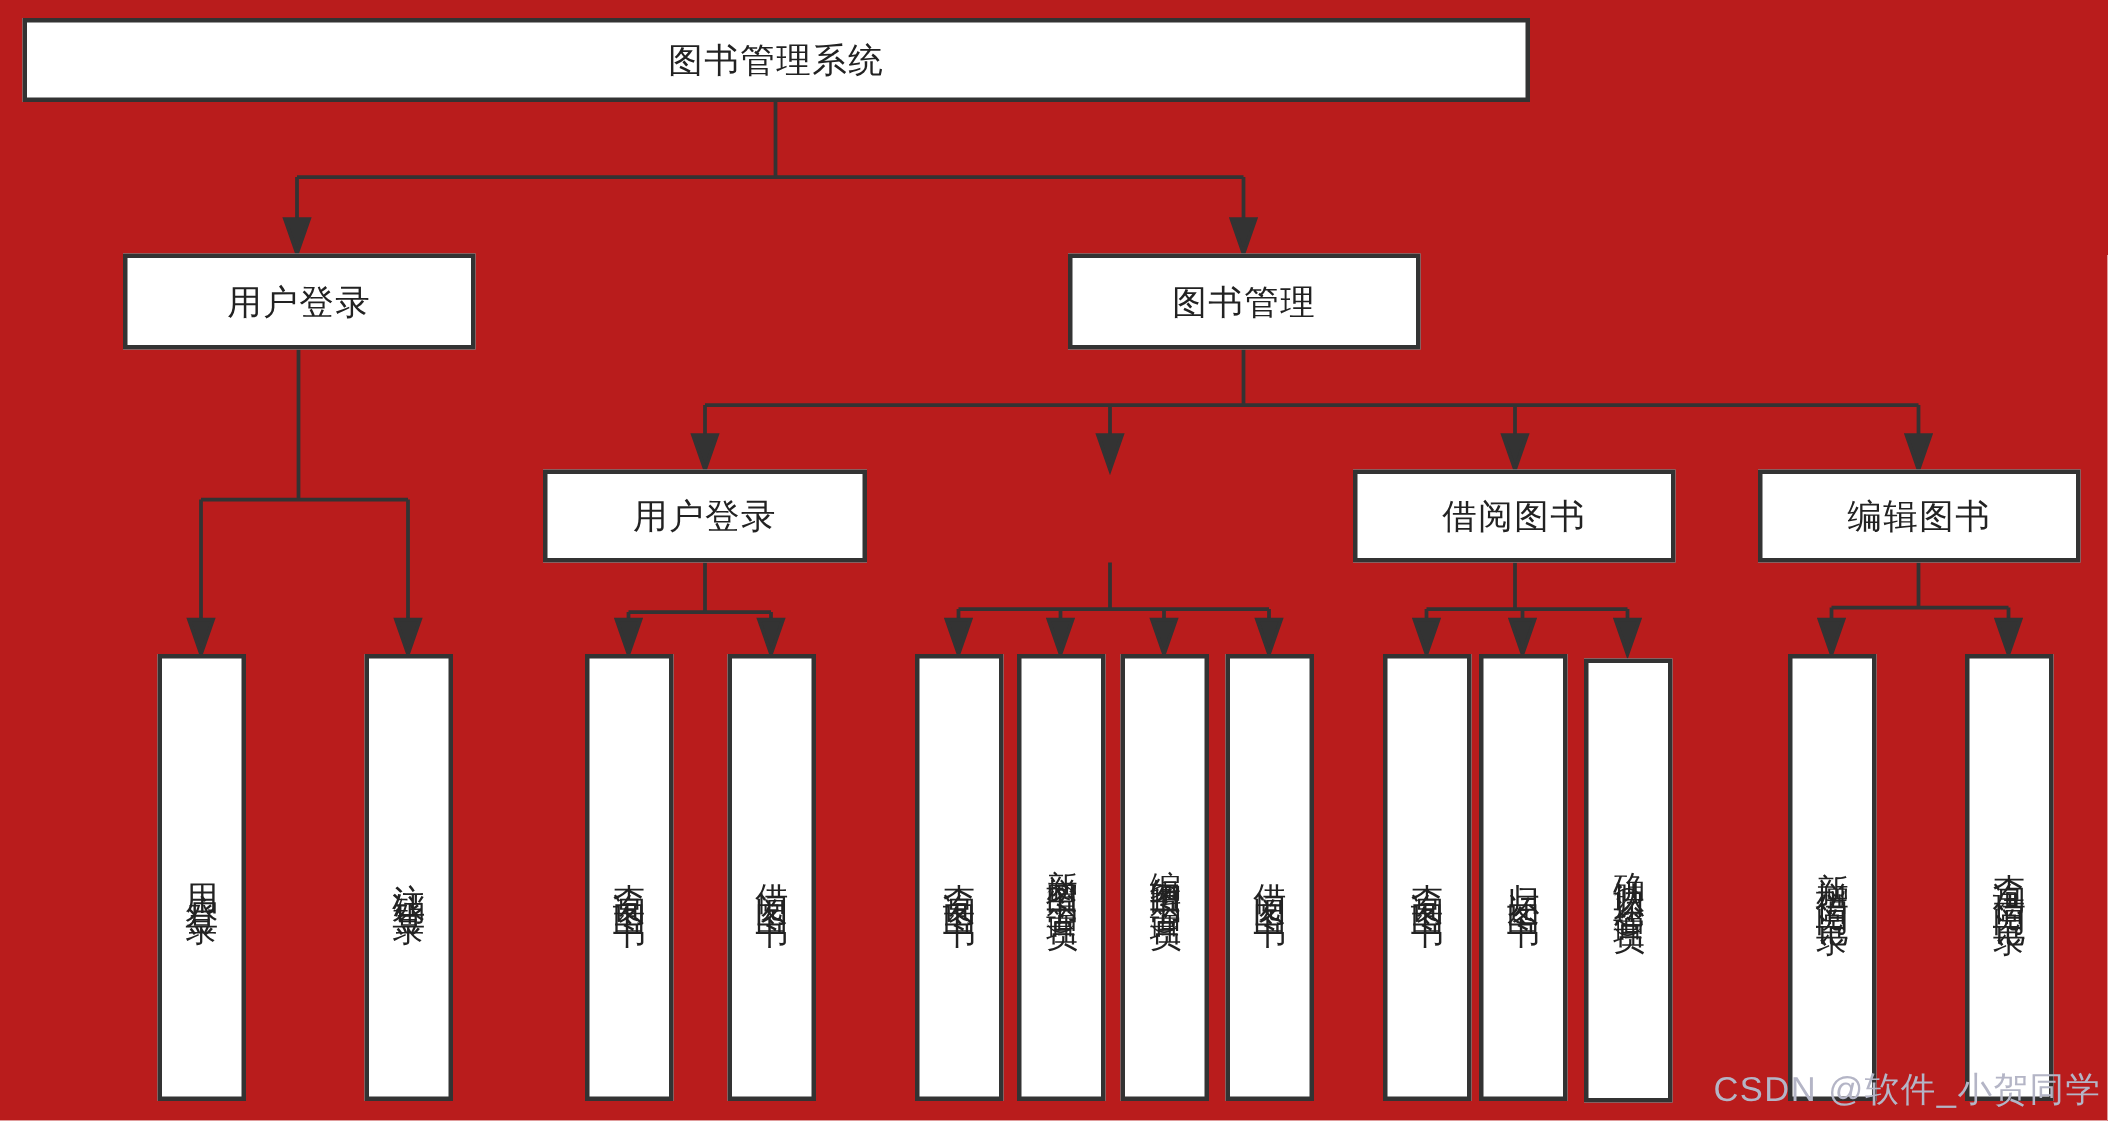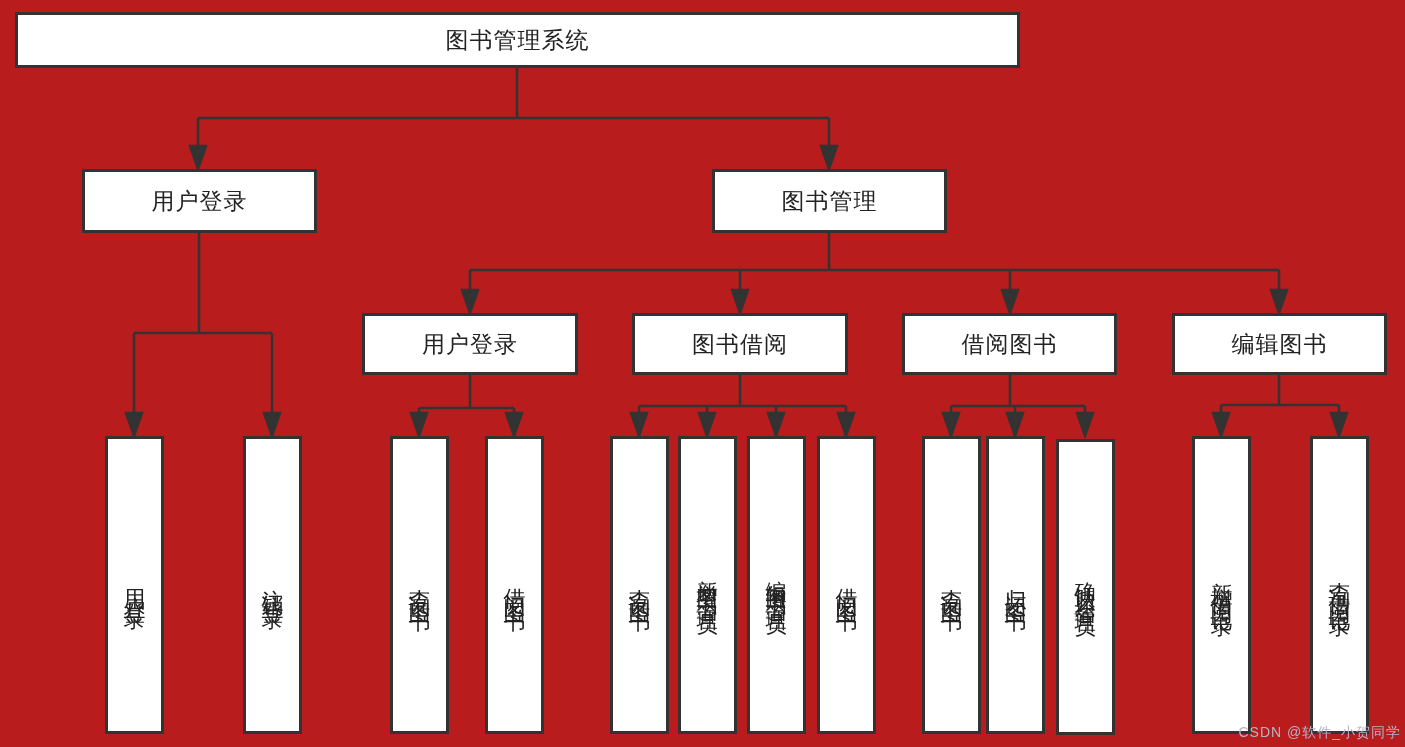--- a/index.html
+++ b/index.html
@@ -28,21 +28,21 @@
     text-orientation:mixed;
     font-size:22px;
     line-height:1;
     letter-spacing:7px;
     white-space:nowrap;
   }
   .box.v.long span{letter-spacing:5px;font-size:21px;}
   #watermark{
     position:absolute;
     right:4px;bottom:5px;
-    font-size:14px;
+    font-size:23px;
     color:#b4b5c6;
     letter-spacing:1px;
     z-index:2;
     white-space:nowrap;
   }
 </style>
 </head>
 <body>
 
 <div id="stage">
@@ -106,23 +106,20 @@
   <div class="box h" style="left:82px;top:169px;width:235px;height:64px">
     <span>用户登录</span>
   </div>
   <div class="box h" style="left:712px;top:169px;width:235px;height:64px">
     <span>图书管理</span>
   </div>
 
   <div class="box h" style="left:362px;top:313px;width:216px;height:62px">
     <span>用户登录</span>
   </div>
-  <div class="box h" style="left:632px;top:313px;width:216px;height:62px">
-    <span>图书借阅</span>
-  </div>
   <div class="box h" style="left:902px;top:313px;width:215px;height:62px">
     <span>借阅图书</span>
   </div>
   <div class="box h" style="left:1172px;top:313px;width:215px;height:62px">
     <span>编辑图书</span>
   </div>
 
   <div class="box v" style="left:105px;top:436px;width:59px;height:298px">
     <span>用户登录</span>
   </div>

